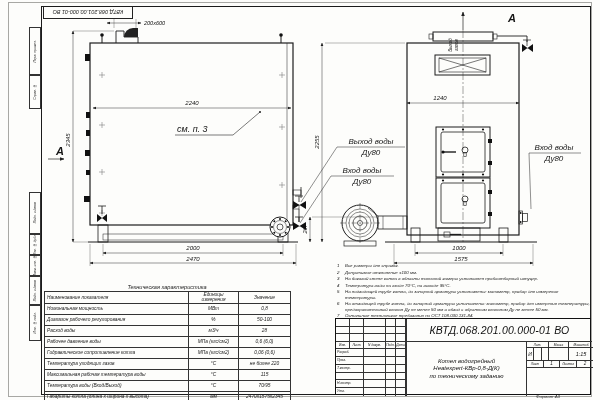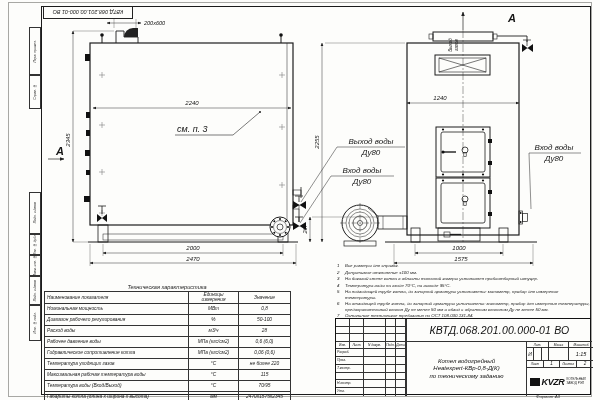--- a/index.html
+++ b/index.html
@@ -500,25 +500,17 @@
         <div style="width:7.4px;"></div>
         <div style="width:20px;"></div>
         <div style="width:24px;border-right:none;font-size:5.5px;line-height:12px;">1:15</div>
       </div>
       <div class="tbh" style="left:0;top:19px;width:66px;height:7px;position:absolute;">
         <div style="width:17px;">Лист</div>
         <div style="width:16px;font-size:4.5px;">1</div>
         <div style="width:17px;">Листов</div>
         <div style="width:16px;border-right:none;font-size:4.5px;">2</div>
       </div>
-      <div style="position:absolute;left:0;top:26px;width:66px;height:28px;" id="tb-logo">
-        <span id="logo-mark"></span>
-        <span id="logo-word">KVZR</span>
-        <span id="logo-sub">
-          <span style="display:block;">КОТЕЛЬНЫЙ</span>
-          <span style="display:block;">ЗАВОД РЭП</span>
-        </span>
-      </div>
     </div>
   </div>
 
   <div class="abs" id="fmt">Формат А3</div>
 </div>
 
 </body></html>

